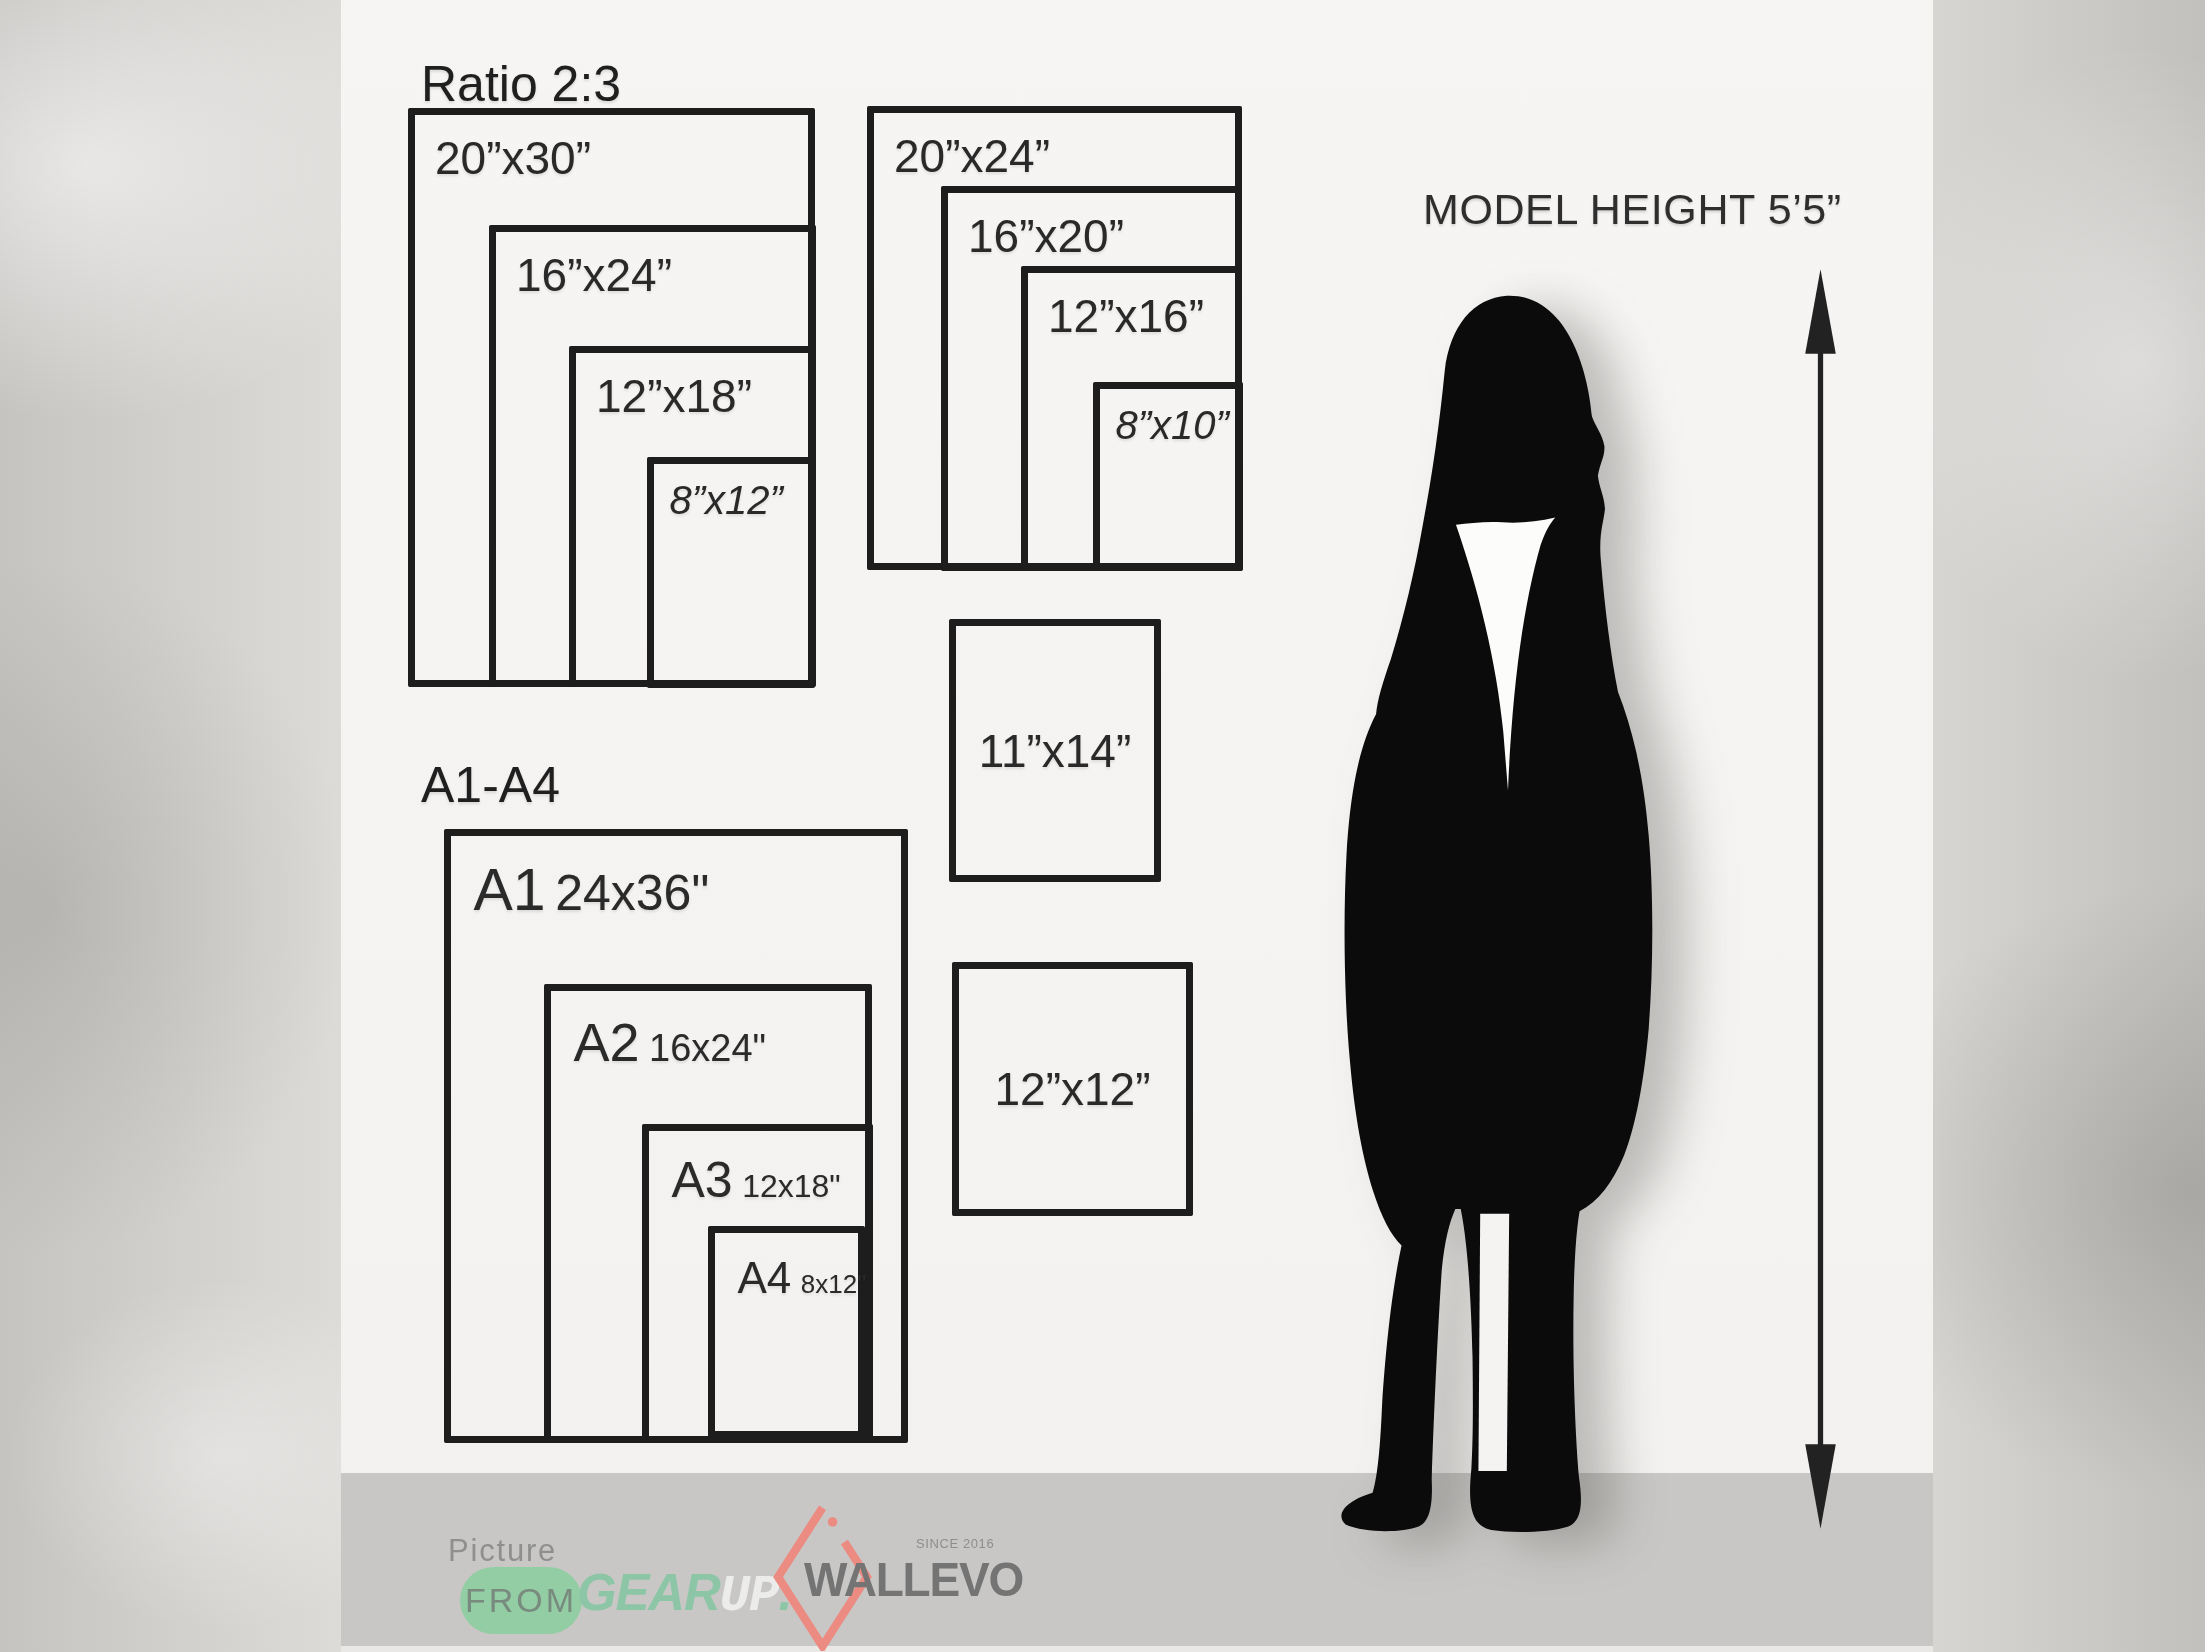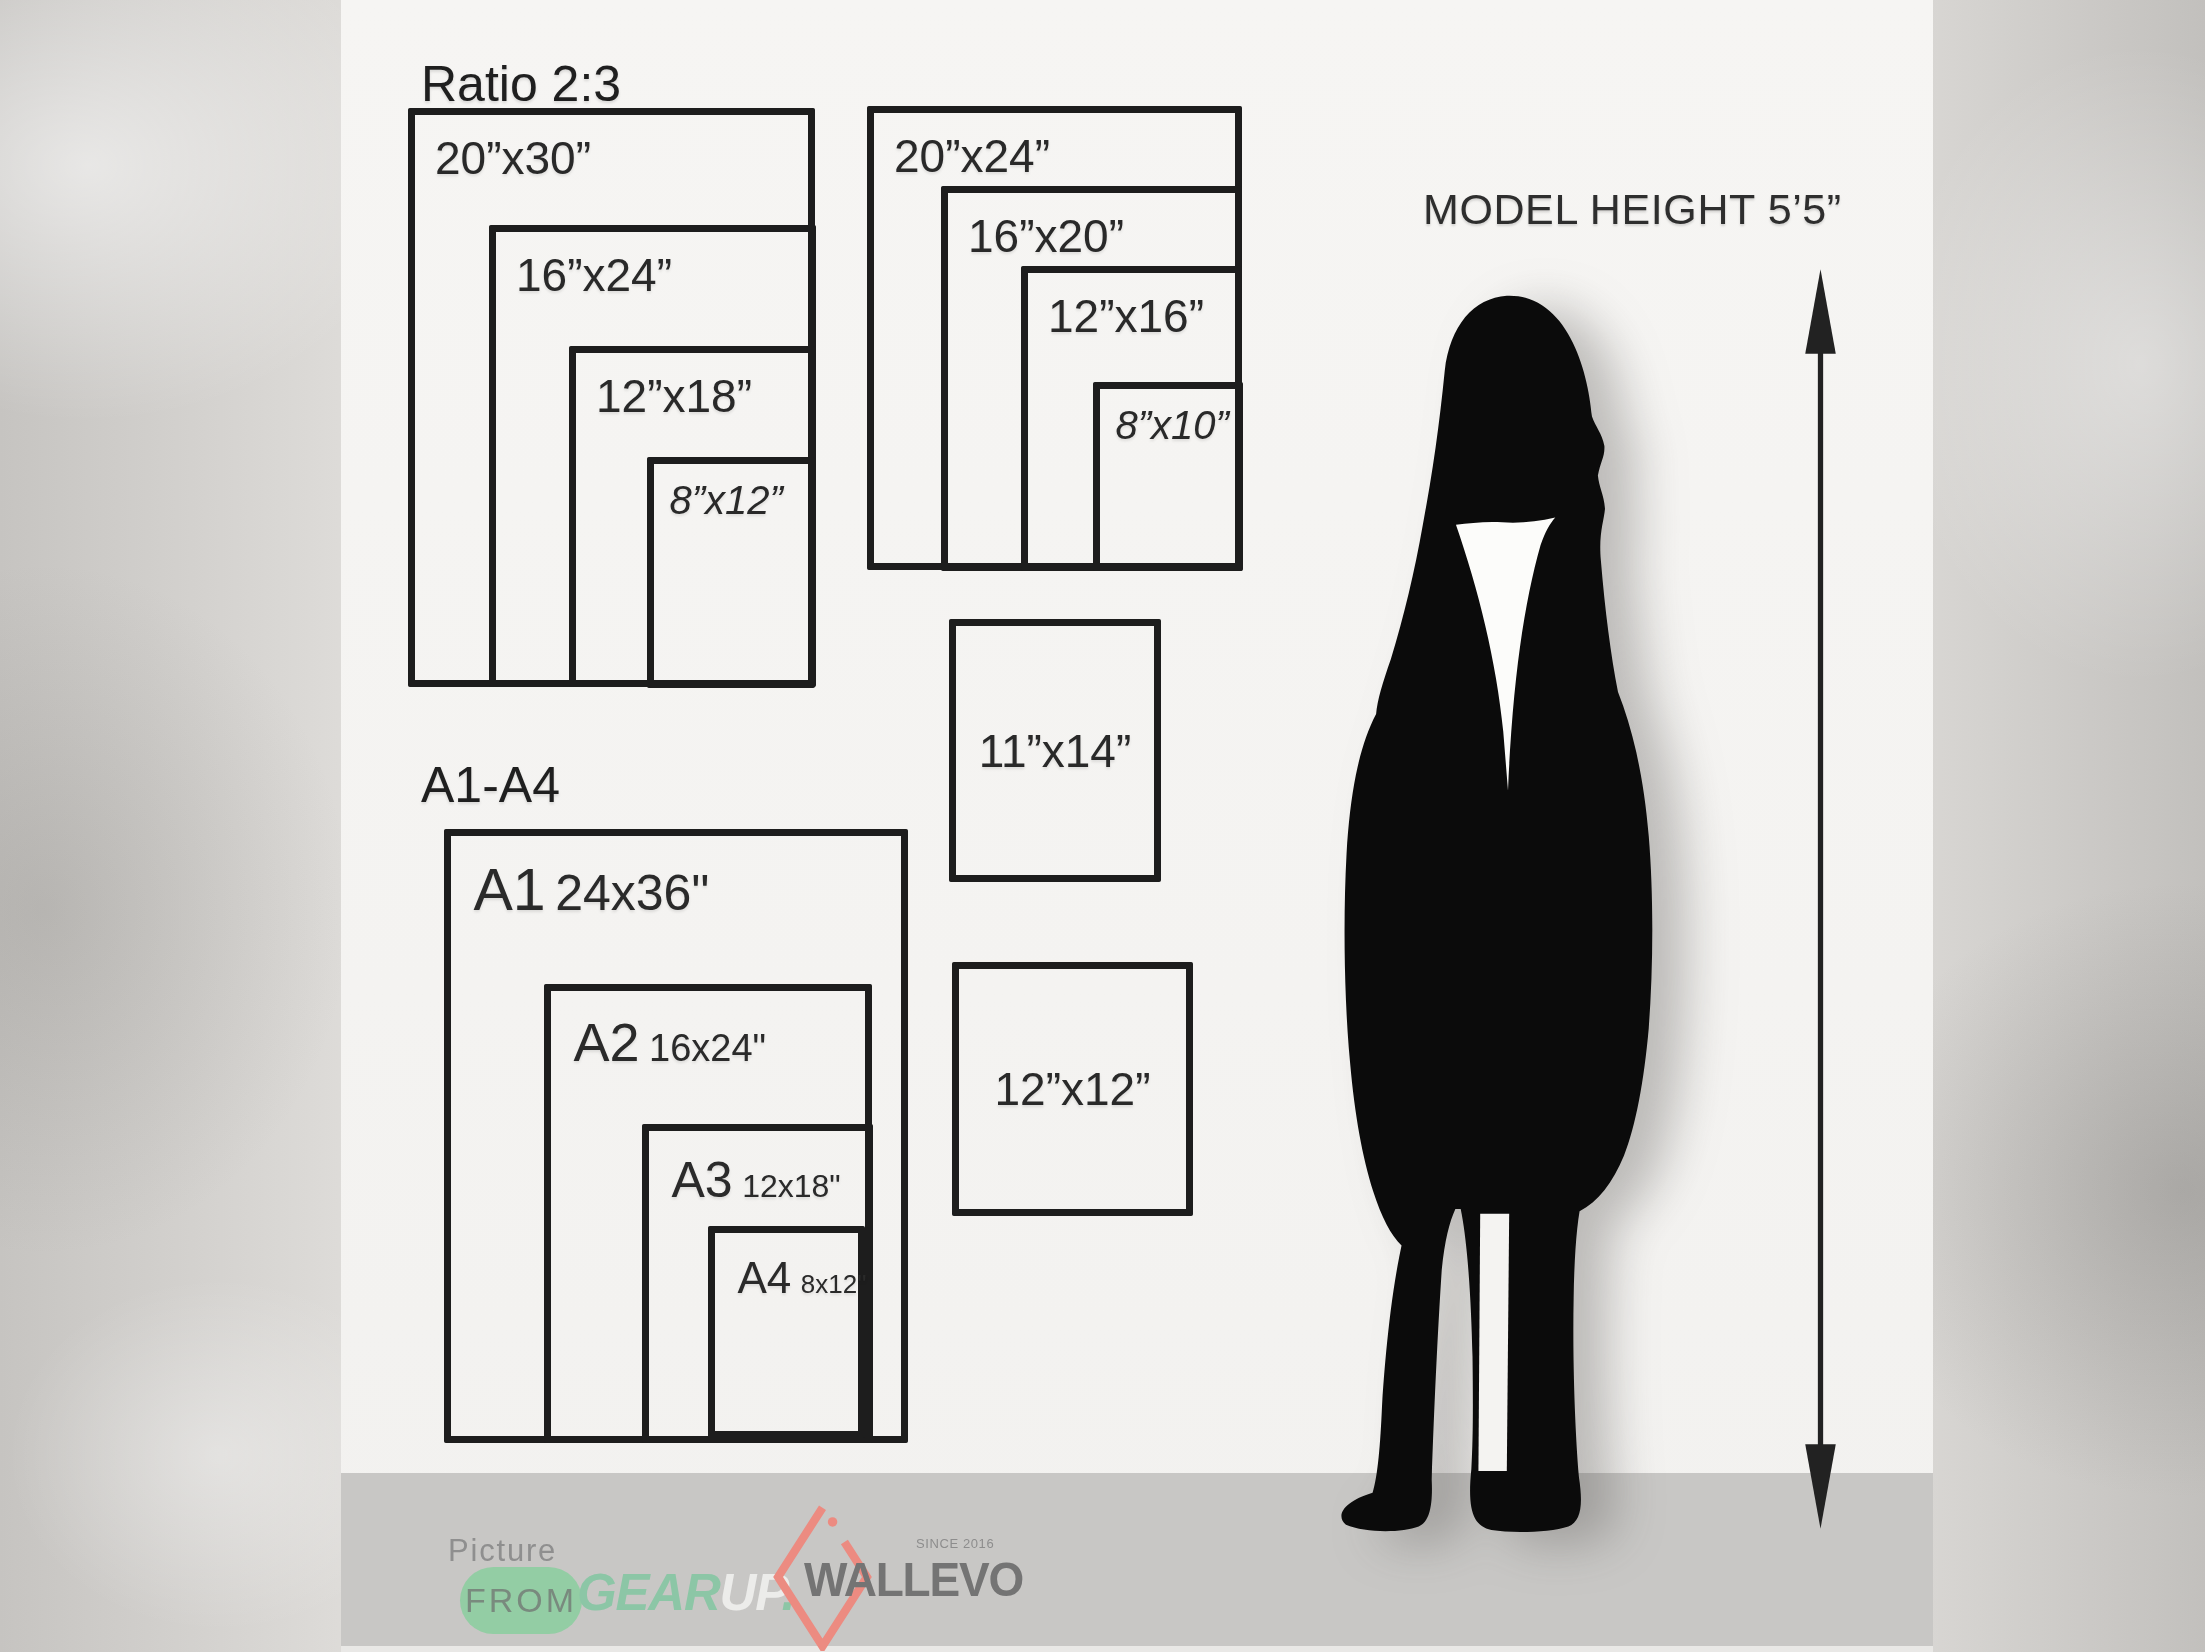--- a/index.html
+++ b/index.html
@@ -212,21 +212,21 @@
     <polygon points="40,8 14,152 66,152" fill="#222222"></polygon>
     <polygon points="40,2152 14,2008 66,2008" fill="#222222"></polygon>
   </svg>
 
   <div class="picture-label">Picture</div>
   <div class="from-badge" style="background:#93cda4;">
     <span>FROM</span>
   </div>
 
   <div class="gearup">
-    <span style="color:#8cc6a6;">GEAR</span><span style="color:#ececea;">UP</span><span style="color:#8cc6a6;">.</span>
+    <span style="color:#8cc6a6;">GEAR</span><span style="color:#ececea;font-family:Liberation Mono, monospace;">UP</span><span style="color:#8cc6a6;">.</span>
   </div>
 
   <svg class="wallevo-diamond" viewBox="0 0 170 250" xmlns="http://www.w3.org/2000/svg">
     <path d="M85,8 L10,125 L85,242 L160,125 L122,66" fill="none" stroke="#ec8b81" stroke-width="14"></path>
     <circle cx="102" cy="32" r="8" fill="#ec8b81"></circle>
   </svg>
   <div class="wallevo-since">SINCE 2016</div>
   <div class="wallevo-brand">WALLEVO</div>
 
 </div>

